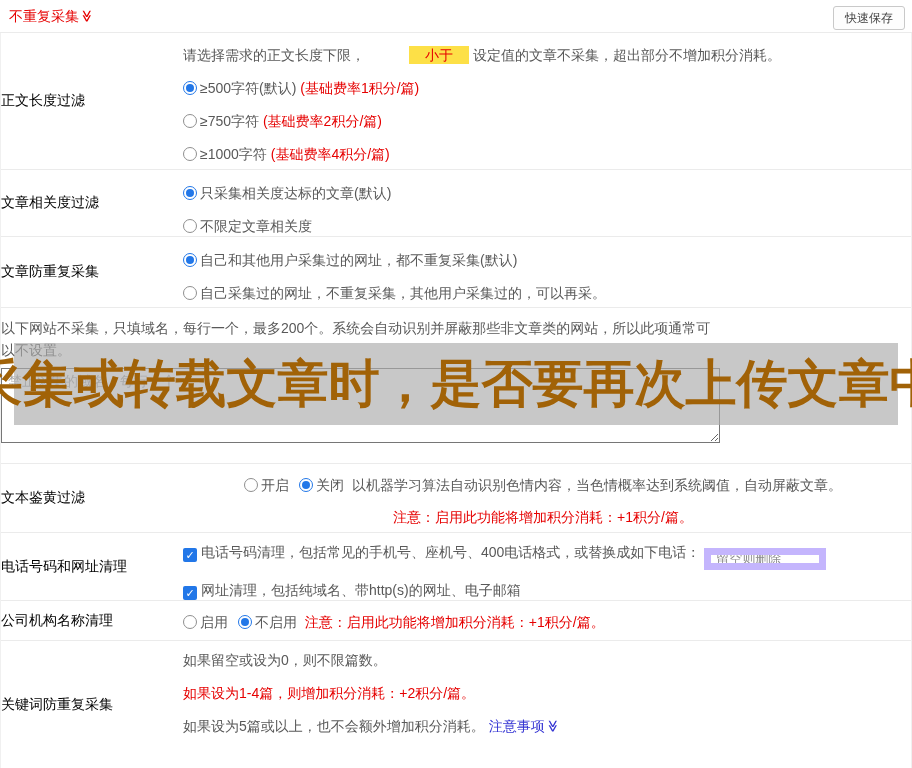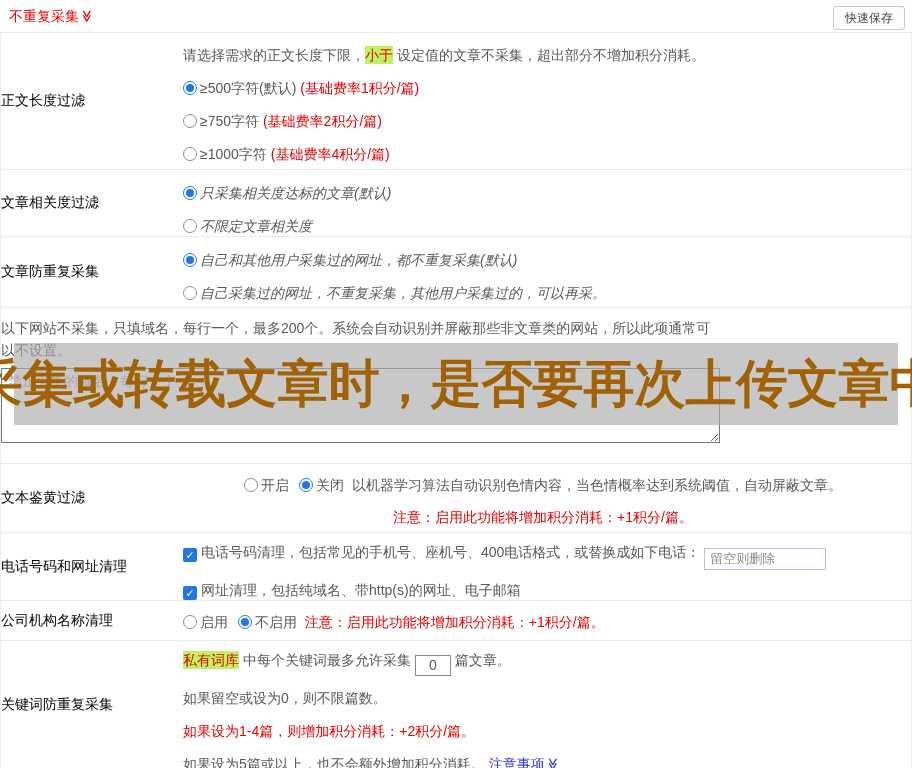--- a/index.html
+++ b/index.html
@@ -17,53 +17,53 @@
 
   
   .rows { border-left:1px solid #f0f0f0; border-right:1px solid #f0f0f0; }
   .row { display:flex; border-bottom:1px solid #ebebeb; }
   .row:last-child { border-bottom:none; }
   .cell-label { width:182px; display:flex; align-items:center; color:#000000;text-align:center; }
   .cell-content { flex:1; padding-right:8px; }
 
   .line { line-height:20px; }
   .red { color:#e60000; }
-  .hl { color:#e60000; background:#bef264; padding:1px 0; }
+  .hl { color:#e60000; background:#fde047; padding:1px 16px;margin-left:44px; }
 
   
   .radio { position:relative; display:inline-block; width:14px; height:14px; border-radius:50%; border:1px solid #8f8f8f; background:#fff; vertical-align:-2px; margin-right:3px; }
   .radio.checked { border-color:#2277e8; }
   .radio.checked::after { content:""; position:absolute; left:2px; top:2px; right:2px; bottom:2px; border-radius:50%; background:#2277e8; }
 
   
   .checkbox { display:inline-block; width:14px; height:14px; border-radius:2px; background:#2277e8; color:#fff; font-size:11px; line-height:14px; text-align:center; vertical-align:-2px; margin-right:4px; font-weight:bold; }
 
   
   .r1 .cell-content { padding-top:12px; }
   .r1 .line { margin-bottom:13px; }
 
   
   .r2 .cell-content, .r3 .cell-content { padding-top:13px; }
-  .r2 .line, .r3 .line { margin-bottom:13px;font-style:italic; }
+  .r2 .line, .r3 .line { margin-bottom:13px; }
 
   
   .r4 .cell-content { padding-top:9px; }
   .r4 .desc { line-height:22px; width:716px; }
   .r4 textarea { display:block; margin-top:7px; width:719px; height:75px; border:1px solid #767676; resize:both; font-family:inherit; font-size:14px; color:#595959; padding:4px 6px; background:#fff; }
   .r4 textarea::placeholder { color:#a9a9a9; }
 
   
   .r5 .cell-content { padding-top:11px;text-align:center; }
   .r5 .line { margin-bottom:12px; }
   .gap-s { display:inline-block; width:10px; }
 
   
   .r6 .cell-content { padding-top:8px; }
   .r6 .line { margin-bottom:9px; line-height:22px; }
-  .text-input { width:122px; height:22px; border:1px solid #c4b5fd; font-family:inherit; font-size:13px; padding:0 5px; color:#595959; vertical-align:-6px; }
+  .text-input { width:122px; height:22px; border:7px solid #c4b5fd; font-family:inherit; font-size:13px; padding:0 5px; color:#595959; vertical-align:-6px; }
   .text-input::placeholder { color:#8c8c8c; }
 
   
   .r7 .cell-content { padding-top:11px; }
 
   
   .r8 .cell-content { padding-top:8px; }
   .r8 .line { margin-bottom:11px; line-height:22px; }
   .count-input { width:36px; height:21px; border:1px solid #8a8a8a; font-family:inherit; font-size:14px; text-align:center; color:#595959; vertical-align:-5px; }
   .link { color:#3535d3; text-decoration:none; cursor:pointer; }
@@ -165,23 +165,20 @@
         <div class="line">
           <span><span class="radio"></span><span>启用</span></span><span class="gap-s"></span><span><span class="radio checked"></span><span>不启用</span></span>&nbsp;
           <span class="red">注意：启用此功能将增加积分消耗：+1积分/篇。</span>
         </div>
       </div>
     </div>
 
     <div class="row r8" style="height:127px">
       <div class="cell-label">关键词防重复采集</div>
       <div class="cell-content">
-        <div class="line">
-          <span class="hl">私有词库</span><span> 中每个关键词最多允许采集 </span><input class="count-input" type="text" value="0" style=""><span> 篇文章。</span>
-        </div>
         <div class="line">如果留空或设为0，则不限篇数。</div>
         <div class="line red">如果设为1-4篇，则增加积分消耗：+2积分/篇。</div>
         <div class="line">
           <span>如果设为5篇或以上，也不会额外增加积分消耗。 </span><a class="link">注意事项</a><span class="chev blue">≫</span>
         </div>
       </div>
     </div>
 
   </div>
 

